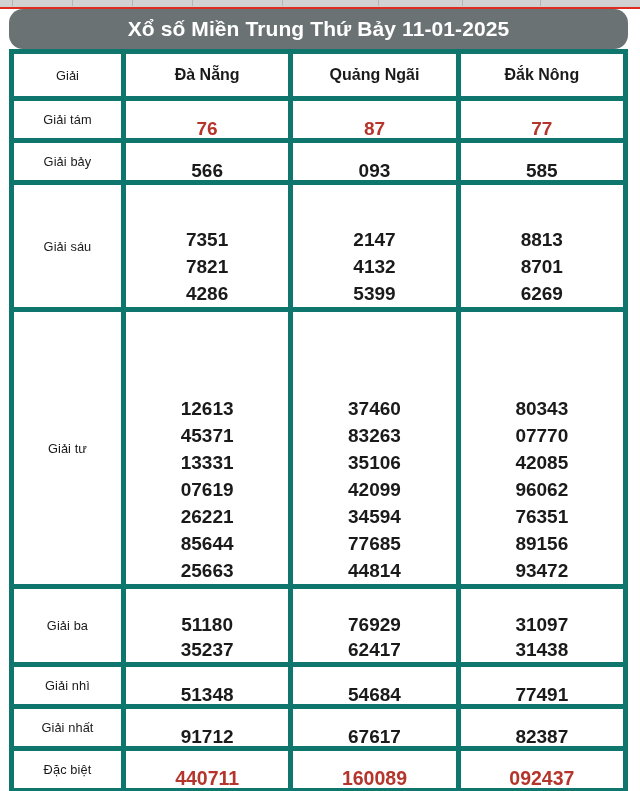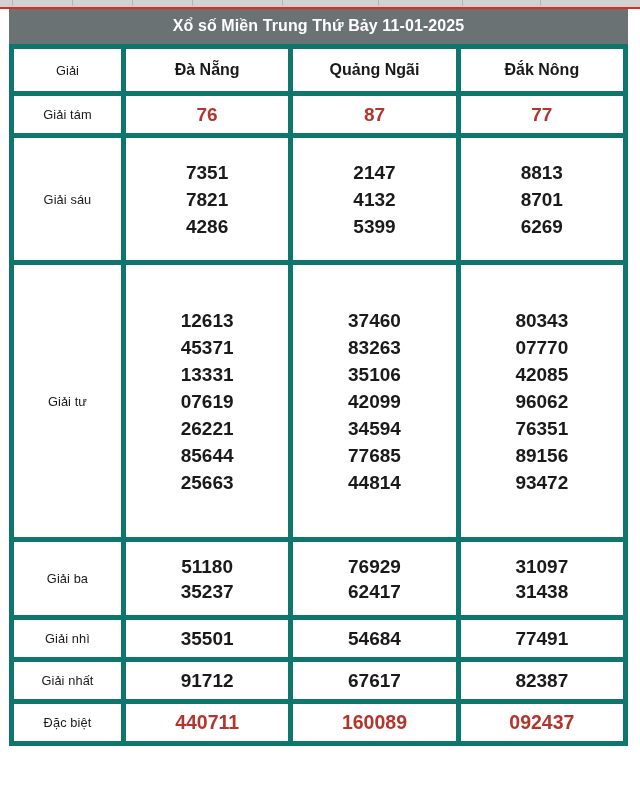--- a/index.html
+++ b/index.html
@@ -35,26 +35,27 @@
     width: 640px;
     box-sizing: border-box;
     padding: 0 12px 0 9px;
   }
 
   
   .title-bar {
     background: #6b7274;
     color: #ffffff;
     text-align: center;
-    font-size: 16px;
+    font-size: 21px;
     font-weight: bold;
     line-height: 1.0;
     padding: 9px 4px 10px 4px;
     box-sizing: border-box;
     letter-spacing: 0.1px;
+    border-radius: 14px;
   }
 
   
   table.lotto {
     border-collapse: collapse;
     width: 100%;
     table-layout: fixed;
     background: #ffffff;
   }
   table.lotto td {
@@ -94,21 +95,21 @@
   }
   td.num.special {
     font-size: 19.5px;
     color: #b5342b;
   }
 
   
   .stack {
     display: flex;
     flex-direction: column;
-    justify-content: center;
+    justify-content: flex-end;
     height: 100%;
   }
   .stack > span { display: block; line-height: 1.0; }
 
   
   tr.r-head td   { height: 42px; }
   tr.r-tam td    { height: 37px; }
   tr.r-bay td    { height: 37px; }
   tr.r-sau td    { height: 122px; }
   tr.r-nam td    { height: 38px; }
@@ -165,20 +166,38 @@
             <div class="stack">
               <span>87</span>
             </div>
           </td>
           <td class="num red">
             <div class="stack">
               <span>77</span>
             </div>
           </td>
         </tr>
+        <tr class="r-bay">
+          <td class="label">Giải bảy</td>
+          <td class="num">
+            <div class="stack">
+              <span>566</span>
+            </div>
+          </td>
+          <td class="num">
+            <div class="stack">
+              <span>093</span>
+            </div>
+          </td>
+          <td class="num">
+            <div class="stack">
+              <span>585</span>
+            </div>
+          </td>
+        </tr>
         <tr class="r-sau">
           <td class="label">Giải sáu</td>
           <td class="num">
             <div class="stack">
               <span>7351</span>
               <span>7821</span>
               <span>4286</span>
             </div>
           </td>
           <td class="num">
@@ -250,21 +269,21 @@
             <div class="stack">
               <span>31097</span>
               <span>31438</span>
             </div>
           </td>
         </tr>
         <tr class="r-nhi">
           <td class="label">Giải nhì</td>
           <td class="num">
             <div class="stack">
-              <span>35501</span>
+              <span>51348</span>
             </div>
           </td>
           <td class="num">
             <div class="stack">
               <span>54684</span>
             </div>
           </td>
           <td class="num">
             <div class="stack">
               <span>77491</span>

